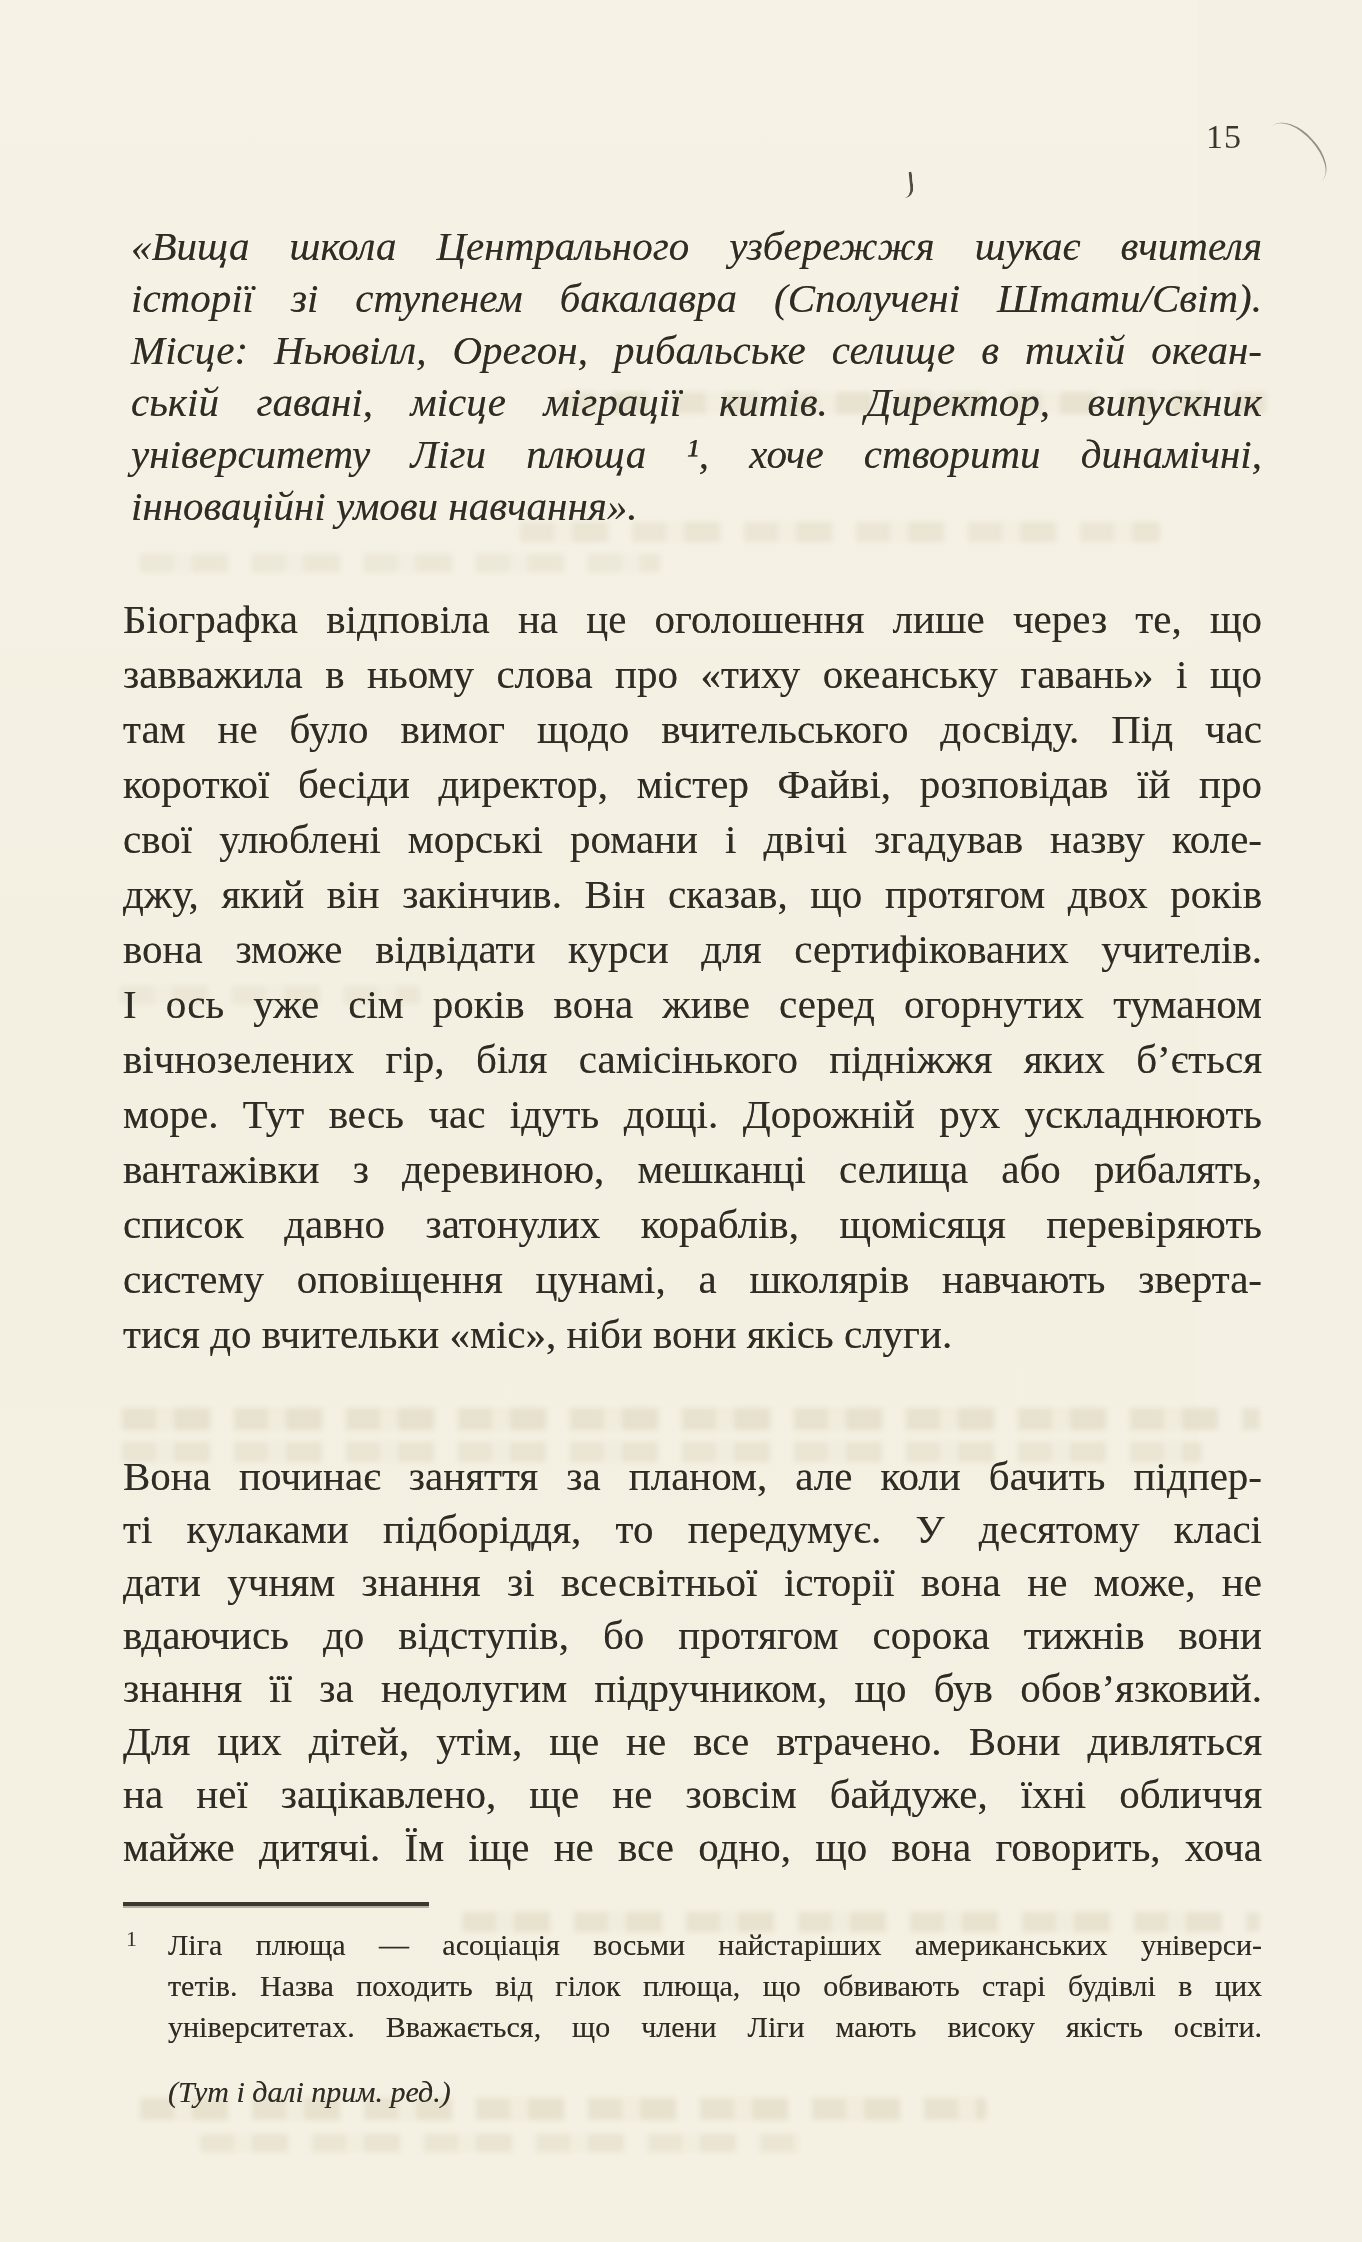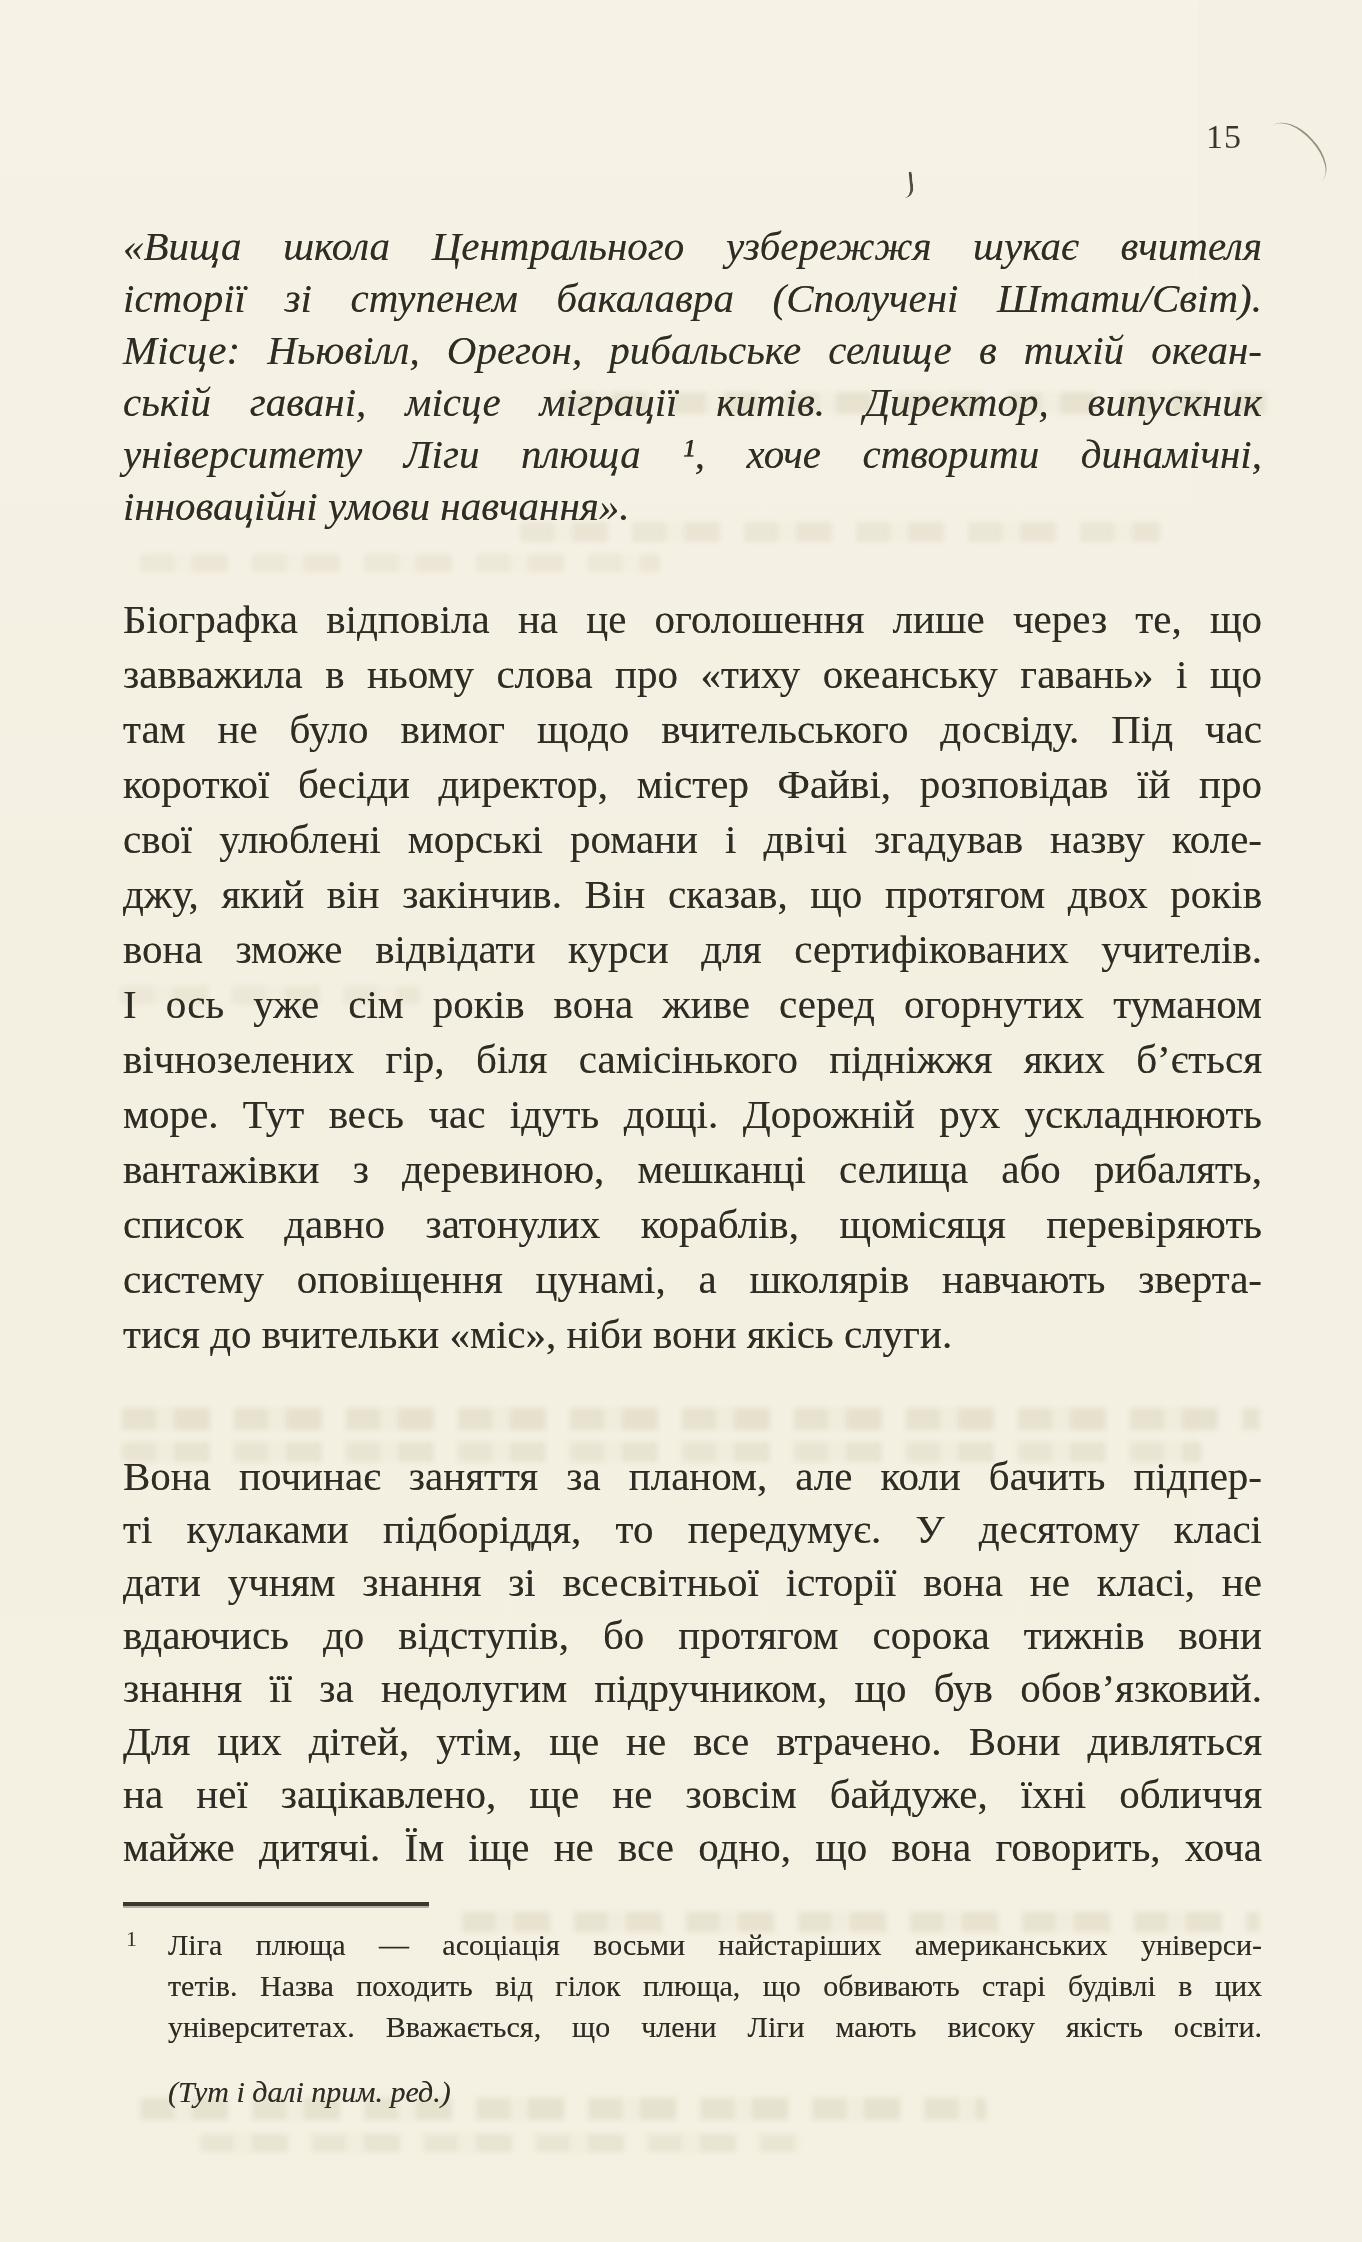--- a/index.html
+++ b/index.html
@@ -52,21 +52,21 @@
   section{position:absolute;left:123px;width:1139px;}
   .line{
     text-align:justify;text-align-last:justify;
     text-justify:inter-word;
     white-space:normal;
     text-shadow:0 0 .6px rgba(42,39,31,.55);
   }
   .line.last{text-align-last:left;}
 
   .quote{top:220px;font-size:41px;font-style:italic;}
-  .quote .line{line-height:52px;height:52px;}
+  .quote .line{line-height:52px;height:52px;margin-left:8px;}
 
   .para{font-size:41px;}
   .p1{top:592px;}
   .p1 .line{line-height:55px;height:55px;}
   .p2{top:1450px;}
   .p2 .line{line-height:53px;height:53px;}
 
   .footnote-rule{
     position:absolute;left:123px;top:1902px;width:306px;height:4px;
     background:#3b382f;
@@ -124,21 +124,21 @@
     <div class="line">море. Тут весь час ідуть дощі. Дорожній рух ускладнюють</div>
     <div class="line">вантажівки з деревиною, мешканці селища або рибалять,</div>
     <div class="line">список давно затонулих кораблів, щомісяця перевіряють</div>
     <div class="line">систему оповіщення цунамі, а школярів навчають зверта-</div>
     <div class="line last">тися до вчительки «міс», ніби вони якісь слуги.</div>
   </section>
 
   <section class="para p2">
     <div class="line">Вона починає заняття за планом, але коли бачить підпер-</div>
     <div class="line">ті кулаками підборіддя, то передумує. У десятому класі</div>
-    <div class="line">дати учням знання зі всесвітньої історії вона не класі, не</div>
+    <div class="line">дати учням знання зі всесвітньої історії вона не може, не</div>
     <div class="line">вдаючись до відступів, бо протягом сорока тижнів вони</div>
     <div class="line">знання її за недолугим підручником, що був обов’язковий.</div>
     <div class="line">Для цих дітей, утім, ще не все втрачено. Вони дивляться</div>
     <div class="line">на неї зацікавлено, ще не зовсім байдуже, їхні обличчя</div>
     <div class="line">майже дитячі. Їм іще не все одно, що вона говорить, хоча</div>
   </section>
 
   <div class="footnote-rule"></div>
 
   <section class="footnote">

